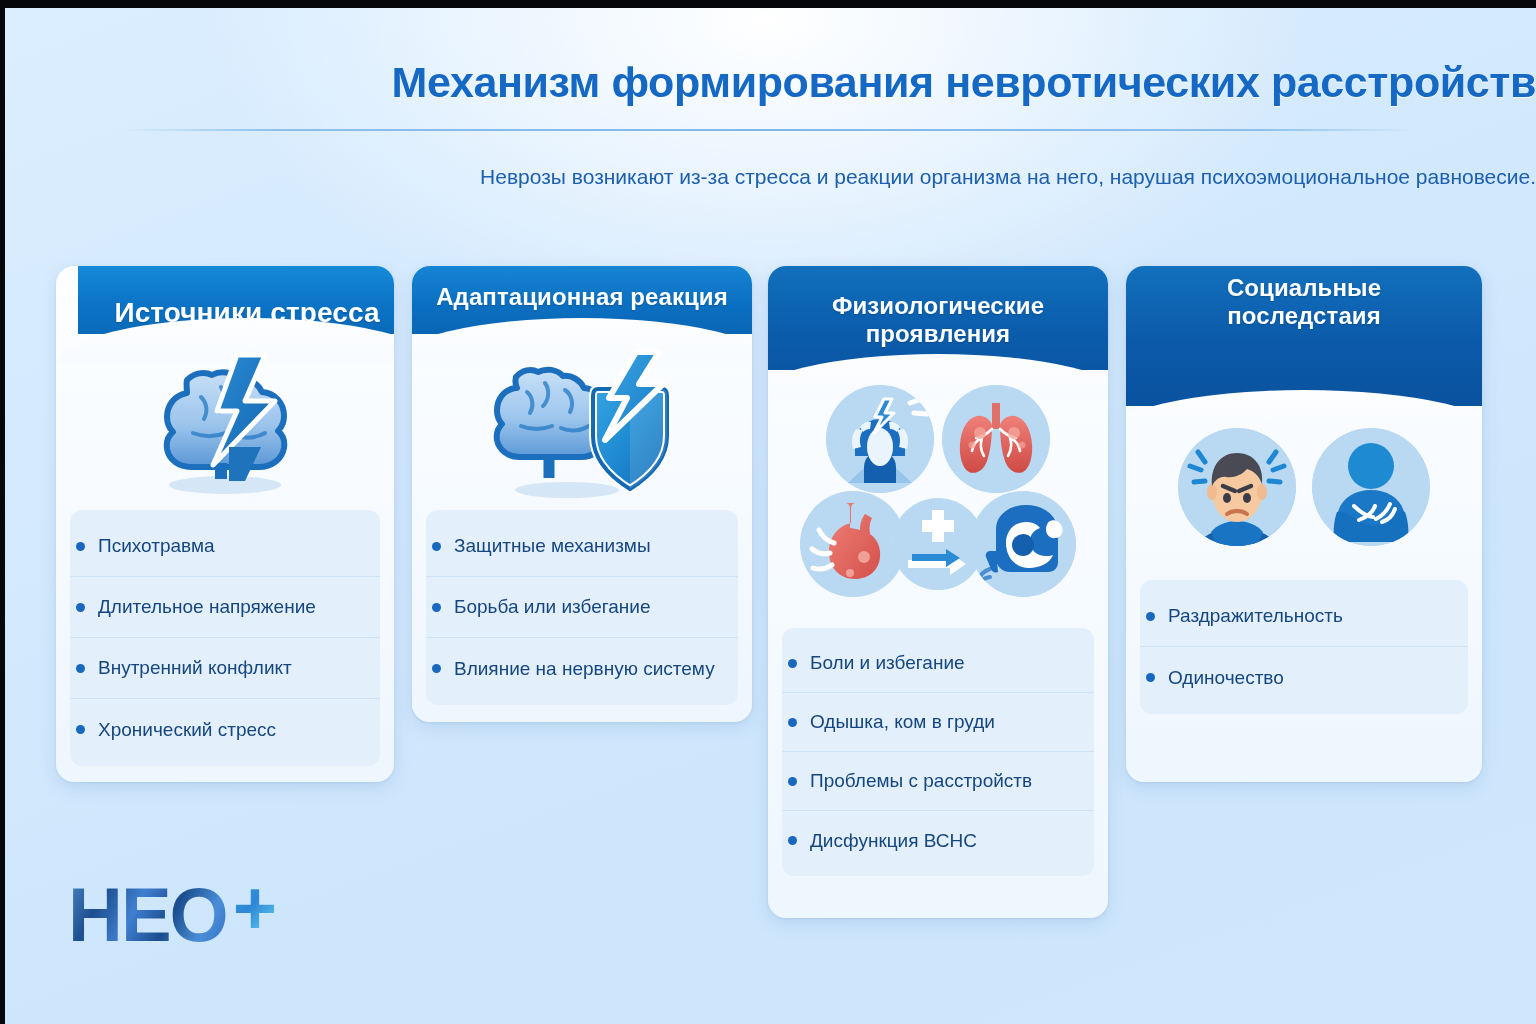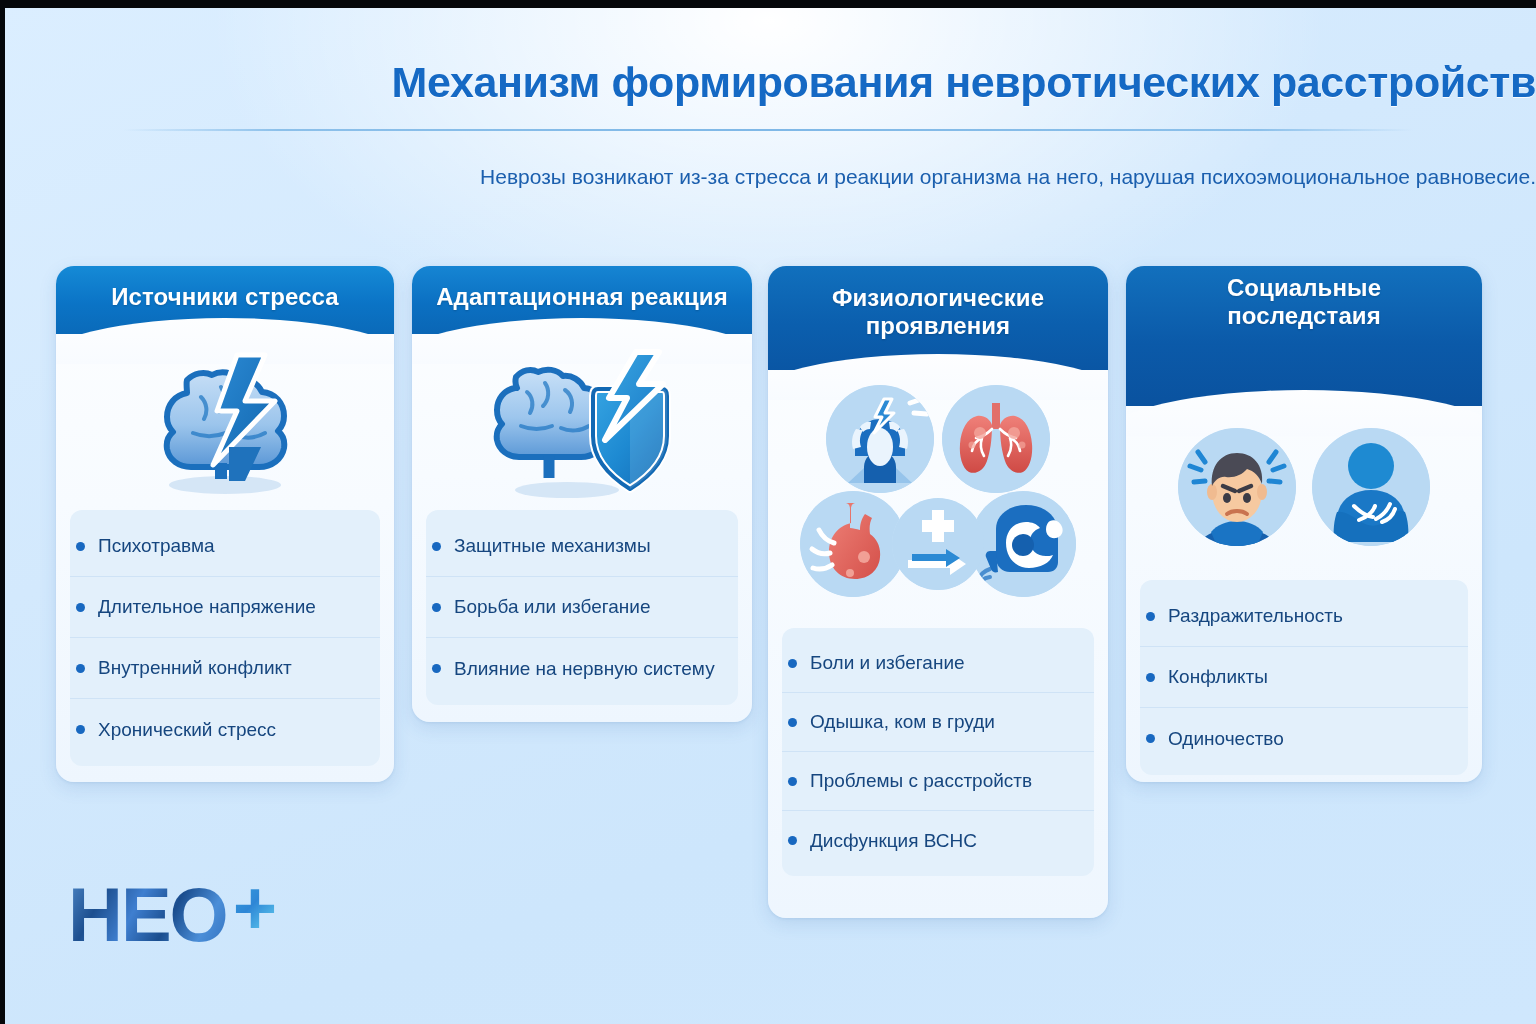--- a/index.html
+++ b/index.html
@@ -119,33 +119,33 @@
   .bullet {
     flex: none;
     width: 9px; height: 9px;
     border-radius: 50%;
     background: #1868c0;
     margin-right: 13px;
   }
 
   
   #card-0 { left: 56px;   top: 266px; width: 338px; height: 516px; }
-  #card-0 .card-head { height: 68px; font-size: 24px; padding-top: 17px;
-    background: linear-gradient(180deg,#158ad6 0%,#0b74c6 55%,#0a6ab9 100%); }
+  #card-0 .card-head { height: 68px; font-size: 28px; padding-top: 30px;
+    background: linear-gradient(180deg,#158ad6 0%,#0b74c6 55%,#0a6ab9 100%); margin-left: 22px; }
   #card-0 .card-icons { height: 170px; margin-top: 6px; }
   #card-0 .card-list  { top: 244px; }
 
   #card-1 { left: 412px;  top: 266px; width: 340px; height: 456px; }
   #card-1 .card-head { height: 68px; font-size: 24px; padding-top: 17px;
     background: linear-gradient(180deg,#1685d3 0%,#0b70c2 55%,#0a66b5 100%); }
   #card-1 .card-icons { height: 176px; margin-top: 4px; }
   #card-1 .card-list  { top: 244px; }
 
   #card-2 { left: 768px;  top: 266px; width: 340px; height: 652px; }
-  #card-2 .card-head { height: 104px; font-size: 24px; padding-top: 18px;
+  #card-2 .card-head { height: 104px; font-size: 24px; padding-top: 26px;
     background: linear-gradient(180deg,#1170bd 0%,#0b5fae 55%,#0a56a4 100%); }
   #card-2 .card-icons { height: 238px; margin-top: 2px; flex-direction: column; gap: 2px; }
   #card-2 .card-list  { top: 362px; }
   #card-2 .list-item  { height: 59px; font-size: 19px; }
 
   #card-3 { left: 1126px; top: 266px; width: 356px; height: 516px; }
   #card-3 .card-head { height: 140px; font-size: 24px; padding-top: 8px;
     background: linear-gradient(180deg,#1270bd 0%,#0b5aa9 55%,#0a529f 100%); }
   #card-3 .card-icons { height: 150px; margin-top: 6px; }
   #card-3 .card-list  { top: 314px; }
@@ -442,24 +442,20 @@
       </div>
     </div>
 
     <div class="card-list">
       <div class="list-item">
         <span class="bullet"></span>
         <span>Раздражительность</span>
       </div>
       <div class="list-item">
         <span class="bullet"></span>
-        <span>Конфликты</span>
-      </div>
-      <div class="list-item">
-        <span class="bullet"></span>
         <span>Одиночество</span>
       </div>
     </div>
   </div>
 
   <div id="logo">
     <span id="logo-text">НЕО</span>
     <span id="logo-plus">+</span>
   </div>
 

